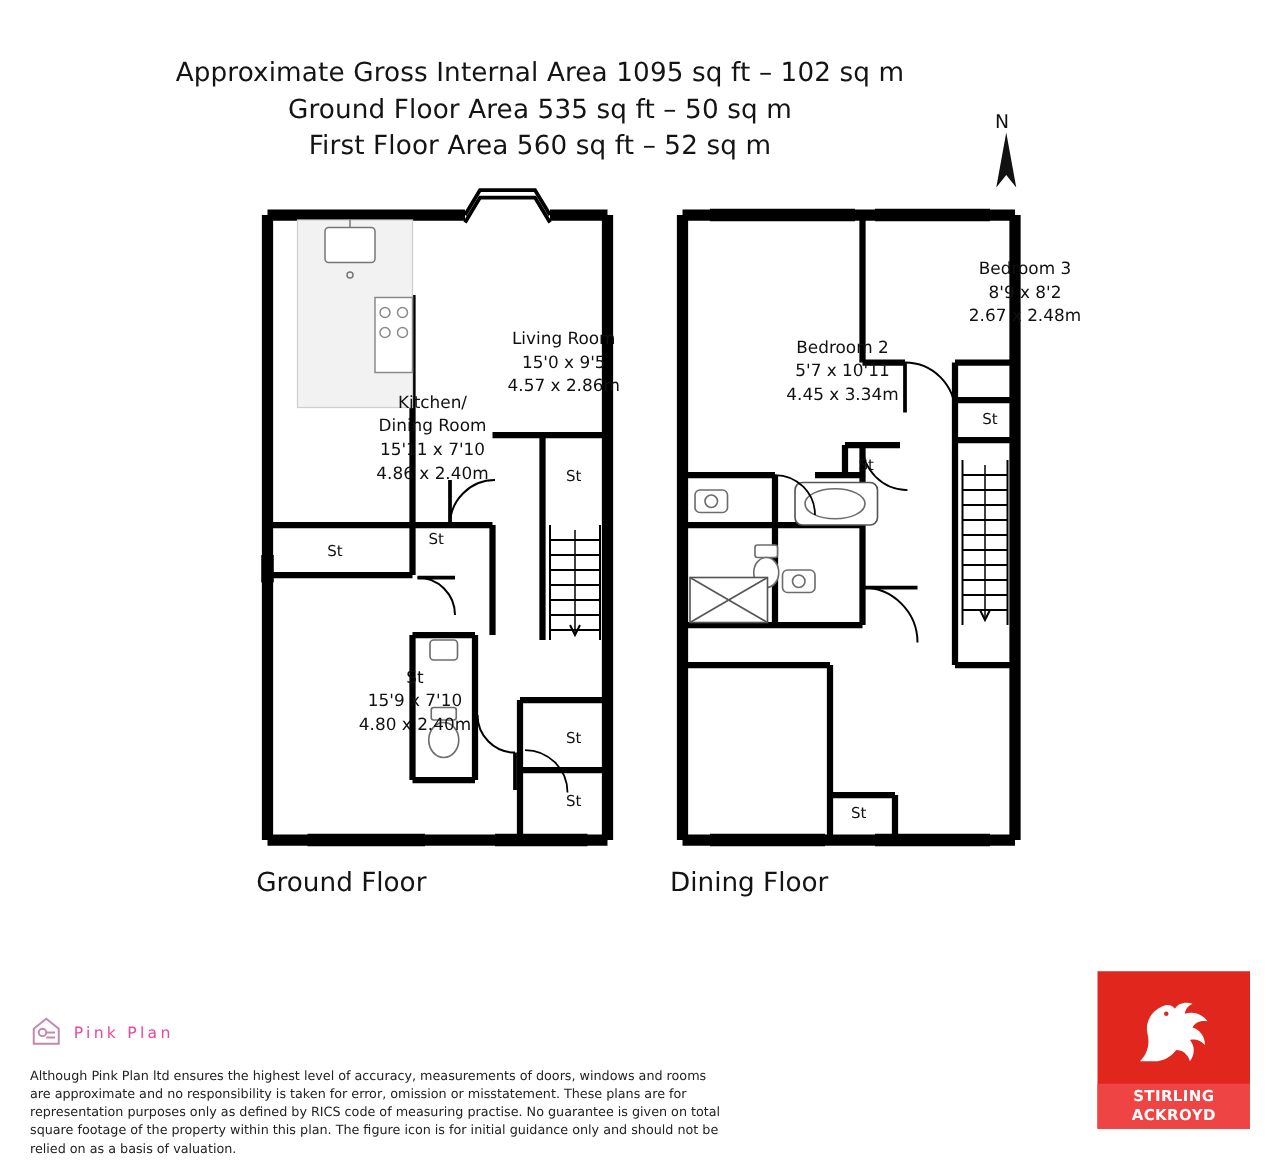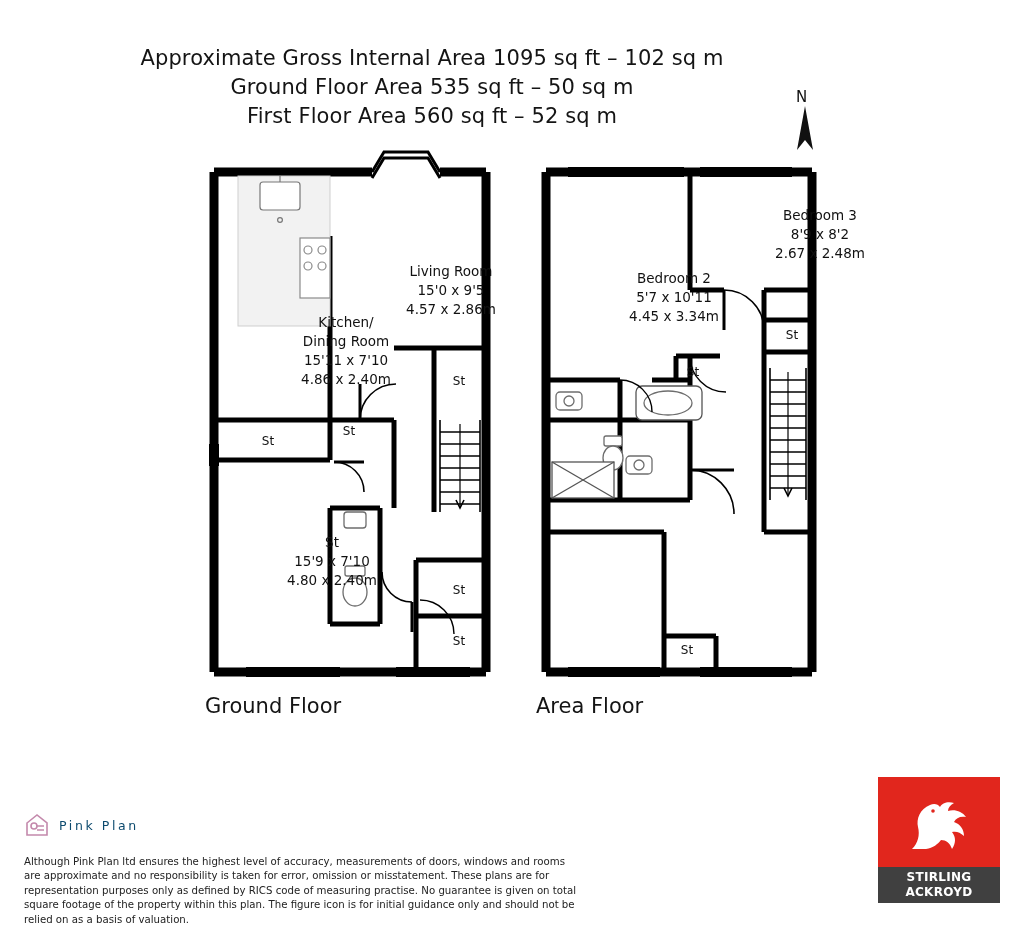--- a/index.html
+++ b/index.html
@@ -97,21 +97,21 @@
     position: absolute;
     left: 24px;
     top: 812px;
     display: flex;
     align-items: center;
     gap: 9px;
   }
   .pinkplan .pp-text {
     font-size: 12.5px;
     letter-spacing: 2.6px;
-    color: #0c4a6e;
+    color: #ec4899;
   }
   .disclaimer {
     position: absolute;
     left: 24px;
     top: 855px;
     width: 560px;
     font-size: 10.2px;
     line-height: 14.4px;
     color: #222;
   }
@@ -123,21 +123,21 @@
     width: 122px;
     height: 126px;
     background: #e1261d;
   }
   .stirling .band {
     position: absolute;
     left: 0;
     bottom: 0;
     width: 122px;
     height: 36px;
-    background: #404040;
+    background: #ef4444;
     color: #ffffff;
     font-size: 12px;
     line-height: 15px;
     text-align: center;
     padding-top: 3px;
     box-sizing: border-box;
     letter-spacing: 0.3px;
     font-weight: bold;
   }
   .stirling svg { position: absolute; left: 22px; top: 14px; }
@@ -354,21 +354,21 @@
         <path d="M 724,290 L 724,330" stroke-width="3"></path>
         <path d="M 690,470 A 44,44 0 0,1 734,514"></path>
         <path d="M 690,470 L 734,470" stroke-width="3"></path>
         <path d="M 690,356 A 36,36 0 0,0 726,392" stroke-width="1.4"></path>
         <path d="M 620,380 A 32,32 0 0,1 652,412" stroke-width="1.4"></path>
       </g>
     </g>
   </svg>
 
   <div class="floor-caption" id="caption-ground">Ground Floor</div>
-  <div class="floor-caption" id="caption-first">Area Floor</div>
+  <div class="floor-caption" id="caption-first">Dining Floor</div>
 
   <div class="room-label" style="left:336px; top:262px; width:150px;">
     <span class="nm">Living Room</span>
     <span class="d1">15'0 x 9'5</span>
     <span class="d2">4.57 x 2.86m</span>
   </div>
 
   <div class="room-label" style="left:221px; top:313px; width:170px;">
     <span class="nm">Kitchen/</span>
     <span class="nm">Dining Room</span>

